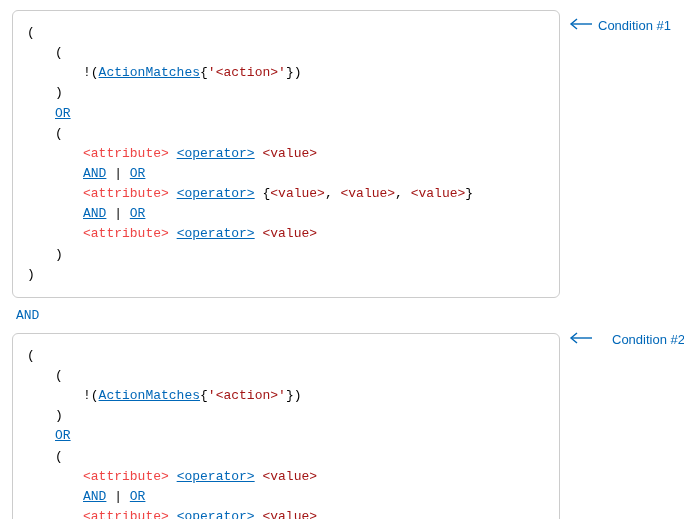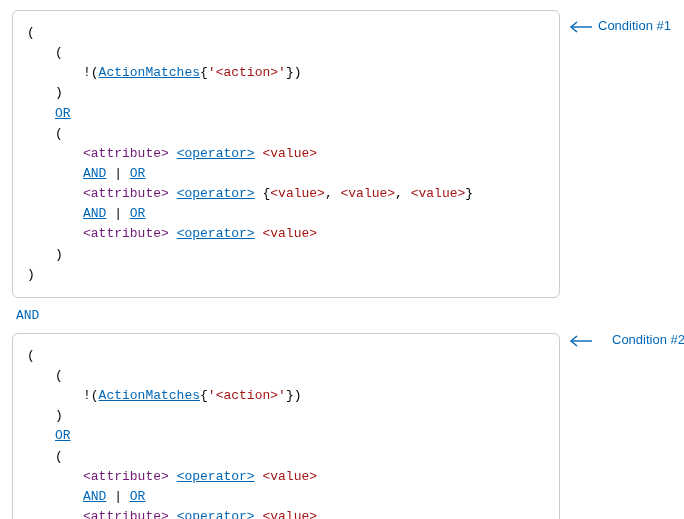--- a/index.html
+++ b/index.html
@@ -27,34 +27,34 @@
   .between-and {
     color: #0067b8;
     margin: 10px 0 10px 4px;
     font-family: Consolas, "Courier New", monospace;
   }
   .i1 { padding-left: 28px; }
   .i2 { padding-left: 56px; }
 
   .tok-plain { color: #000; }
   .tok-blue  { color: #0067b8; text-decoration: underline; }
-  .tok-green { color: #701a75; margin-top: 8px; }
+  .tok-green { color: #ef4444; margin-top: 8px; }
   .tok-red   { color: #a31515; }
   .tok-br    { color: #000; }
 
   .callouts {
     position: absolute;
     left: 568px;
     top: 10px;
     width: 110px;
   }
   .callout {
     position: absolute;
     display: flex;
-    align-items: flex-end;
+    align-items: flex-start;
     gap: 6px;
     color: #0067b8;
     font-family: "Segoe UI", Arial, sans-serif;
     font-size: 13px;
     white-space: nowrap;
   }
   .arrow-svg { flex-shrink: 0; }
   .arrow-svg line, .arrow-svg polyline { stroke: #0067b8; stroke-width: 1.4; fill: none; }
 </style>
 </head>

